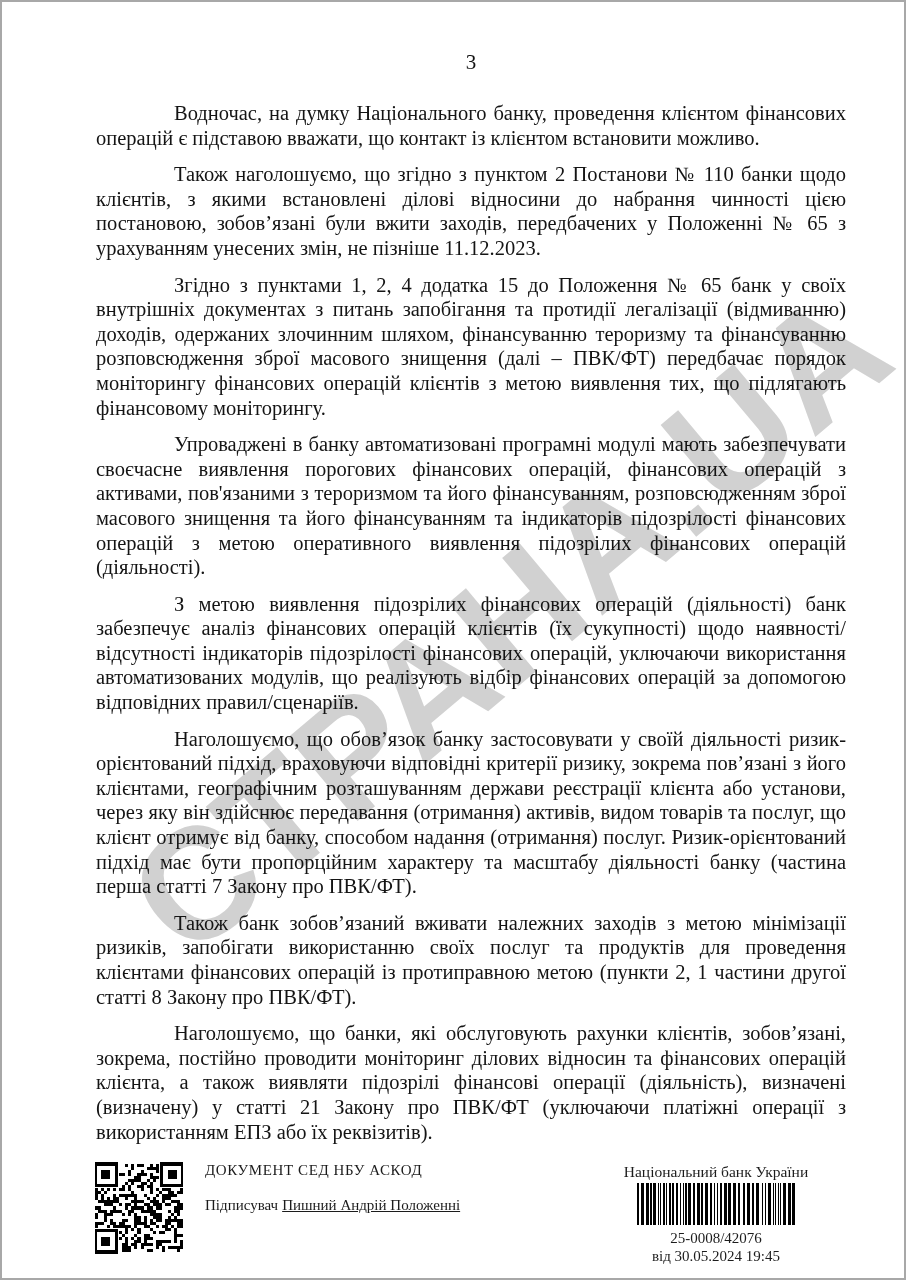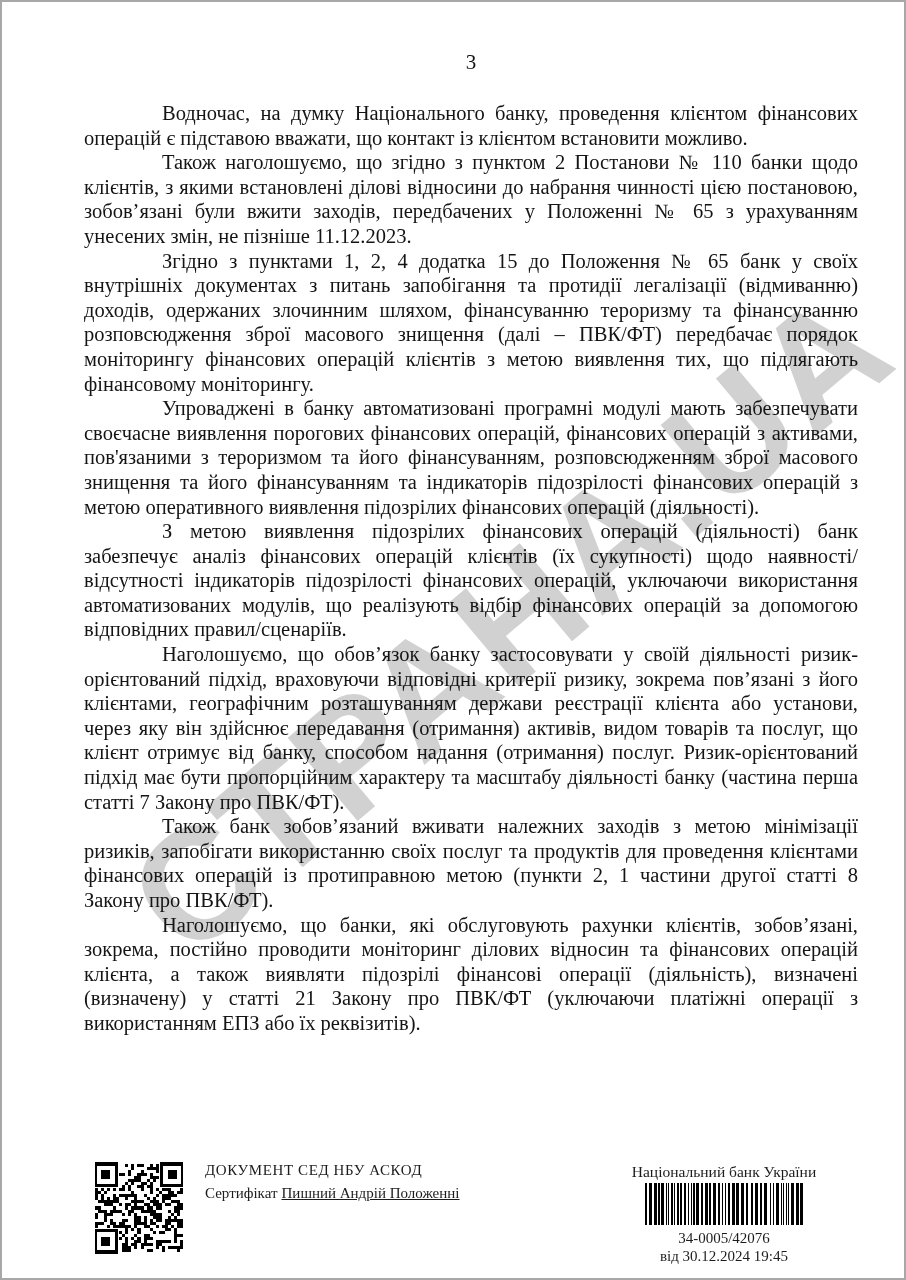--- a/index.html
+++ b/index.html
@@ -35,40 +35,40 @@
     left:84px; top:50px;
     width:774px;
     z-index:1;
   }
   .page-number {
     text-align:center;
     font-size:21px;
     margin:0 0 26px 0;
   }
   .content p {
-    margin:0;
+    margin:12px;
     font-size:20.5px;
     line-height:24.6px;
     text-align:justify;
     text-indent:78px;
   }
   
   .footer { position:absolute; left:0; top:1155px; width:906px; height:115px; z-index:1; }
   .qr-box { position:absolute; left:95px; top:5px; width:88px; height:96px; }
   .qr-box svg { width:88px; height:96px; display:block; }
   .sign-block {
     position:absolute; left:205px; top:6px; width:410px;
     font-size:15px; line-height:19px; color:#1c1c1c;
   }
-  .sign-title { letter-spacing:.6px; margin-bottom:4px; }
+  .sign-title { letter-spacing:.6px; margin-bottom:16px; }
   .lbl { margin-right:4px; }
   .u { text-decoration:underline; }
   .right-block {
     position:absolute; left:618px; top:8px; width:196px;
-    text-align:center; font-size:15.5px; line-height:18px; color:#1c1c1c;margin-left:8px;
+    text-align:center; font-size:15.5px; line-height:18px; color:#1c1c1c;
   }
   .barcode-box { margin:2px auto 4px auto; width:158px; height:42px; }
   .barcode-box svg { width:158px; height:42px; display:block; }
   .doc-number, .doc-date { font-size:15px; }
 </style>
 </head>
 <body>
 
 <div class="page">
 
@@ -401,21 +401,21 @@
             <rect x="24" y="3" width="3" height="3"></rect>
             <rect x="0" y="23" width="7" height="7" fill="none" stroke="#000" stroke-width="1.1"></rect>
             <rect x="2" y="25" width="3" height="3"></rect>
           </g>
         </svg>
     </div>
 
     <div class="sign-block">
       <div class="sign-title">ДОКУМЕНТ СЕД НБУ АСКОД</div>
       <div>
-        <span class="lbl">Сертифікат</span><span class="u">Пишний Андрій Положенні</span>
+        <span class="lbl">Підписувач</span><span class="u">Пишний Андрій Положенні</span>
       </div>
     </div>
 
     <div class="right-block">
       <div>Національний банк України</div>
       <div class="barcode-box">
         <svg id="bc-svg" viewBox="0 0 158 42" preserveAspectRatio="none" shape-rendering="crispEdges" aria-hidden="true">
             <g fill="#000">
               <rect x="0" y="0" width="2" height="42"></rect>
               <rect x="4" y="0" width="3" height="42"></rect>
@@ -455,18 +455,18 @@
               <rect x="136" y="0" width="1" height="42"></rect>
               <rect x="138" y="0" width="1" height="42"></rect>
               <rect x="141" y="0" width="1" height="42"></rect>
               <rect x="143" y="0" width="1" height="42"></rect>
               <rect x="146" y="0" width="3" height="42"></rect>
               <rect x="151" y="0" width="3" height="42"></rect>
               <rect x="155" y="0" width="3" height="42"></rect>
             </g>
           </svg>
       </div>
-      <div class="doc-number">34-0005/42076</div>
-      <div class="doc-date">від 30.12.2024 19:45</div>
+      <div class="doc-number">25-0008/42076</div>
+      <div class="doc-date">від 30.05.2024 19:45</div>
     </div>
 
   </div>
 </div>
 
 </body></html>

